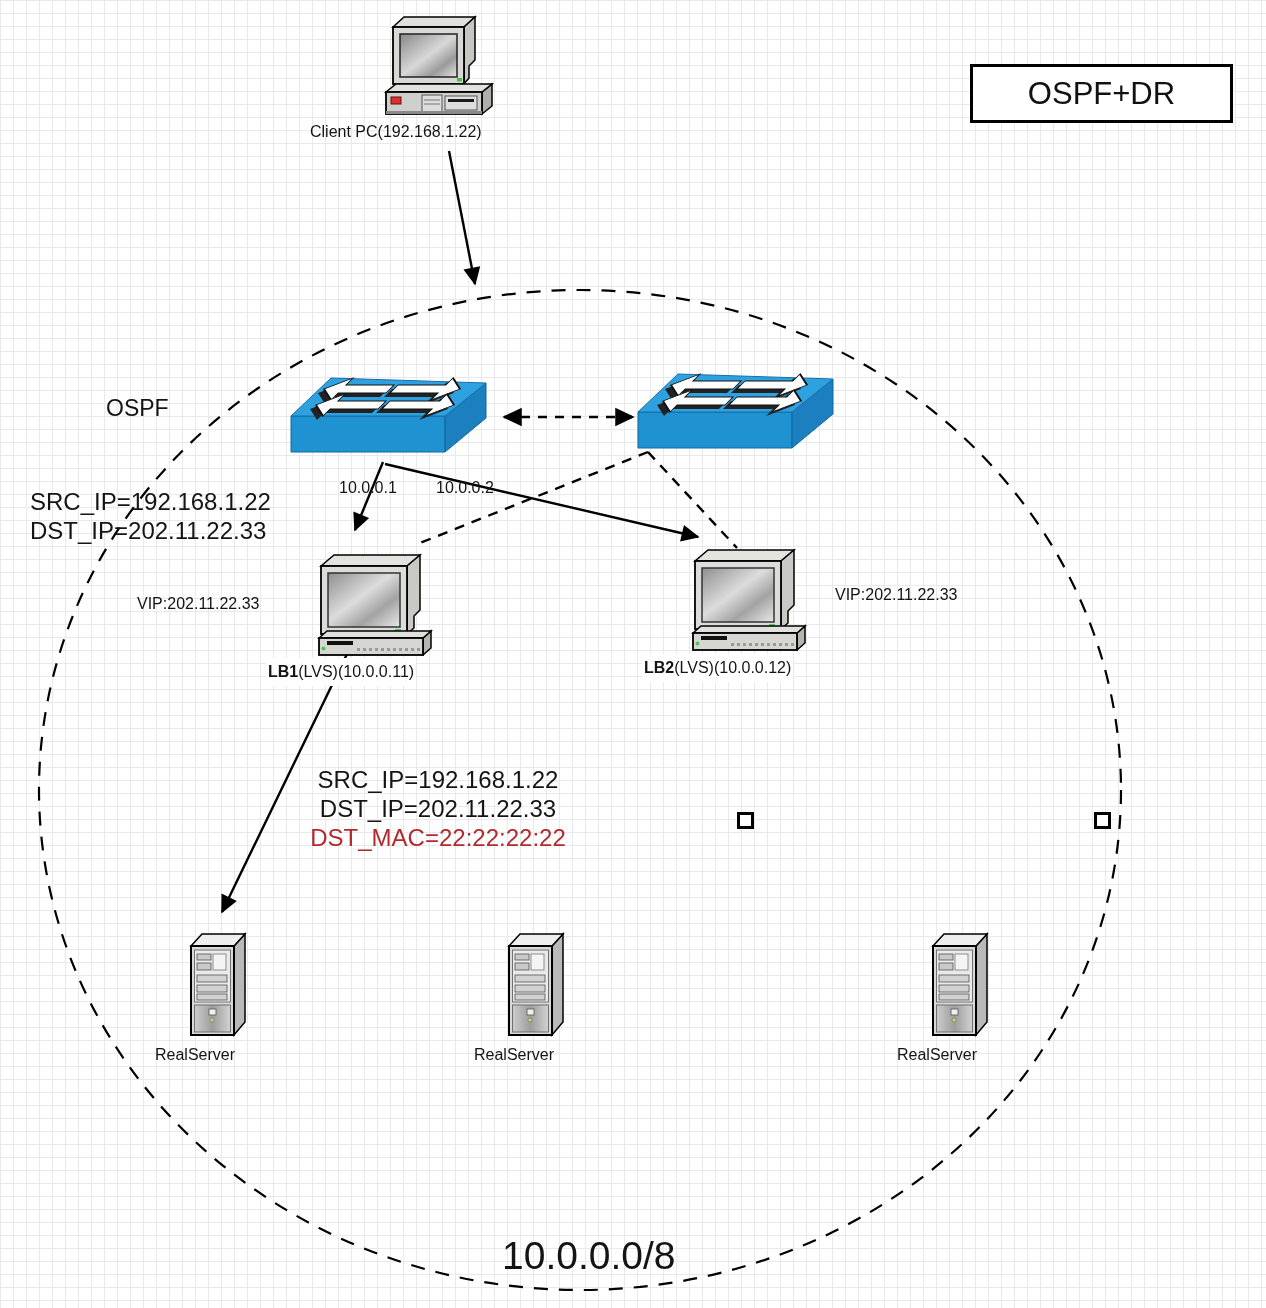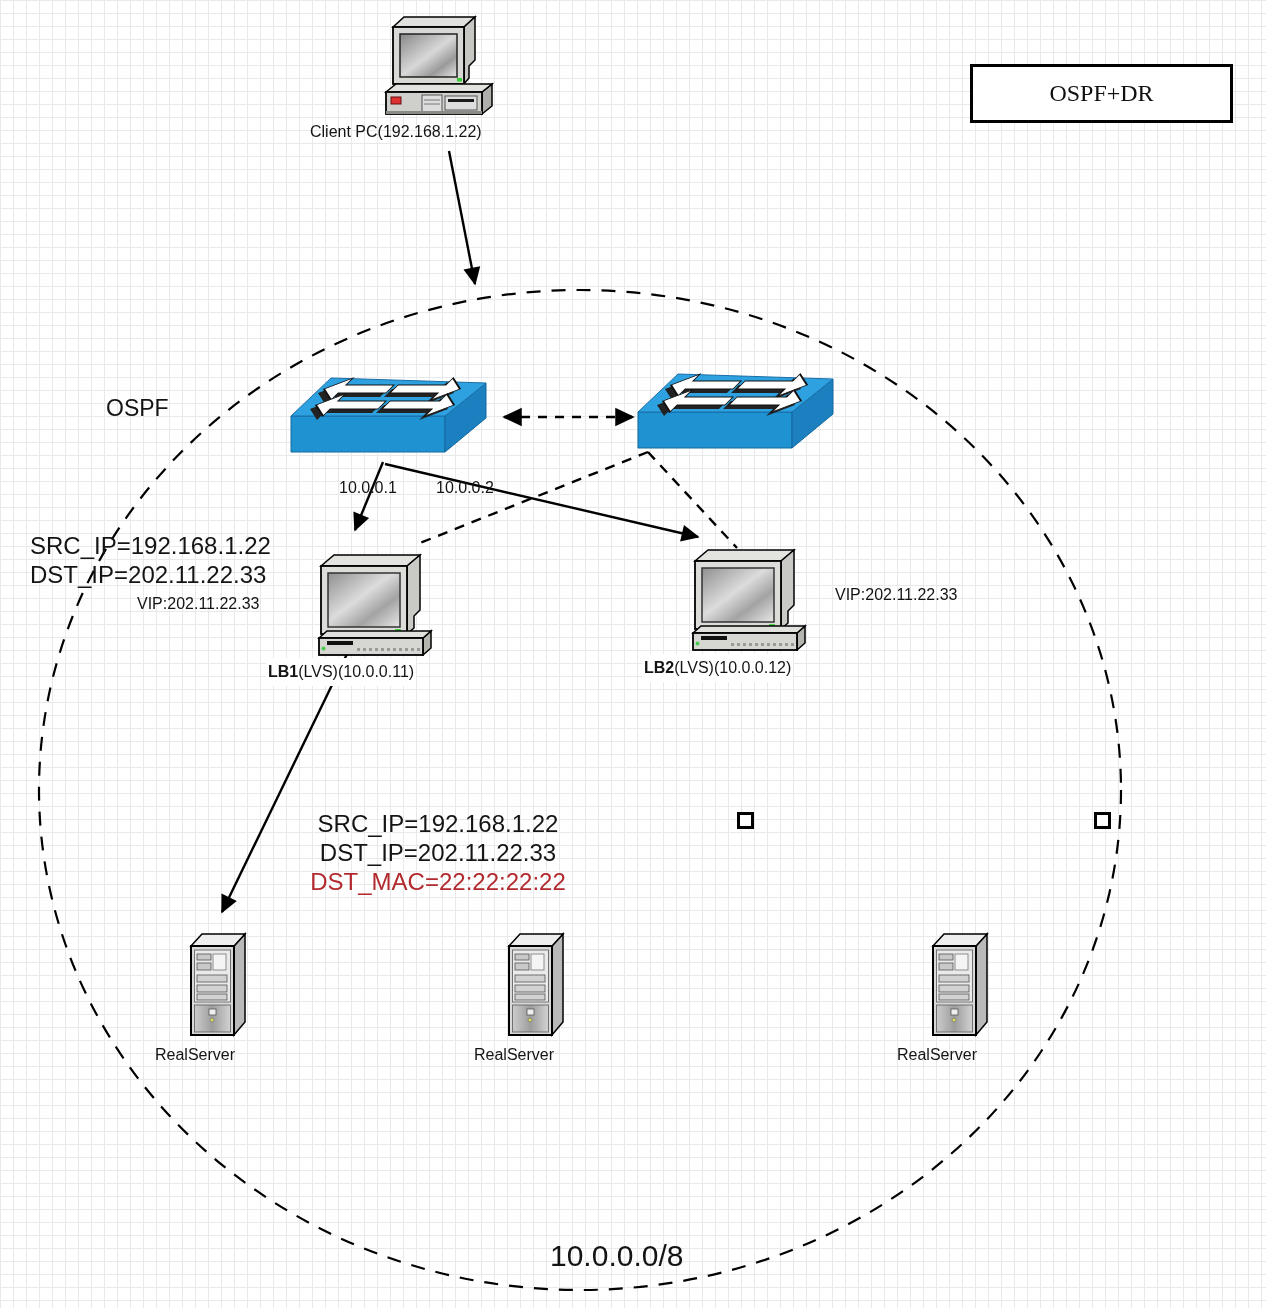--- a/index.html
+++ b/index.html
@@ -12,23 +12,23 @@
       linear-gradient(90deg, #e7e9ea 1px, transparent 1px);
     background-size:13px 13px;
   }
   .abs{position:absolute;}
   .lbl{position:absolute;white-space:nowrap;color:#141414;font-size:16px;line-height:28px;}
   .lbl.big{font-size:23px;line-height:32px;}
   .titlebox{
     position:absolute;left:970px;top:64px;width:257px;height:53px;
     background:#ffffff;border:3px solid #000;
     display:flex;align-items:center;justify-content:center;
-    font-size:24px;color:#111;font-family:Liberation Serif, serif;
-  }
-  .pktblock{position:absolute;font-size:24px;line-height:29px;color:#141414;margin-top:44px;}
+    font-size:31px;color:#111;
+  }
+  .pktblock{position:absolute;font-size:24px;line-height:29px;color:#141414;}
   .pktblock.centered{text-align:center;transform:translateX(-50%);}
   .red{color:#b2292e;}
   .lbname{font-weight:700;}
   .lb-label{background:#ffffff;padding:0 2px;}
   .watermark-box{
     position:absolute;left:753px;top:787px;width:336px;height:46px;
     border:7px solid #c9def3;border-radius:10px;background:rgba(255,255,255,0.25);
     display:flex;align-items:center;justify-content:center;
   }
   .watermark-text{
@@ -295,15 +295,15 @@
       <rect x="9" y="46" width="30" height="7" fill="#d2d2d2" stroke="#555" stroke-width="0.8"></rect>
       <rect x="9" y="56" width="30" height="7" fill="#d2d2d2" stroke="#555" stroke-width="0.8"></rect>
       <rect x="9" y="65" width="30" height="6" fill="#d2d2d2" stroke="#555" stroke-width="0.8"></rect>
       <rect x="6.5" y="76" width="36" height="27" fill="url(#twr)" stroke="#666" stroke-width="0.9"></rect>
       <rect x="21" y="80" width="7" height="6" fill="#efefef" stroke="#555" stroke-width="0.8"></rect>
       <circle cx="24" cy="91" r="2" fill="#d6df64" stroke="#666" stroke-width="0.6"></circle>
     </svg>
   </div>
   <div class="lbl" style="left:897px;top:1041px;">RealServer</div>
 
-  <div class="lbl" style="left:502px;top:1239px;font-size:30px;line-height:34px;margin-left:48px;">10.0.0.0/8</div>
+  <div class="lbl" style="left:502px;top:1239px;font-size:39px;line-height:34px;">10.0.0.0/8</div>
 
 </div>
 
 </body></html>

